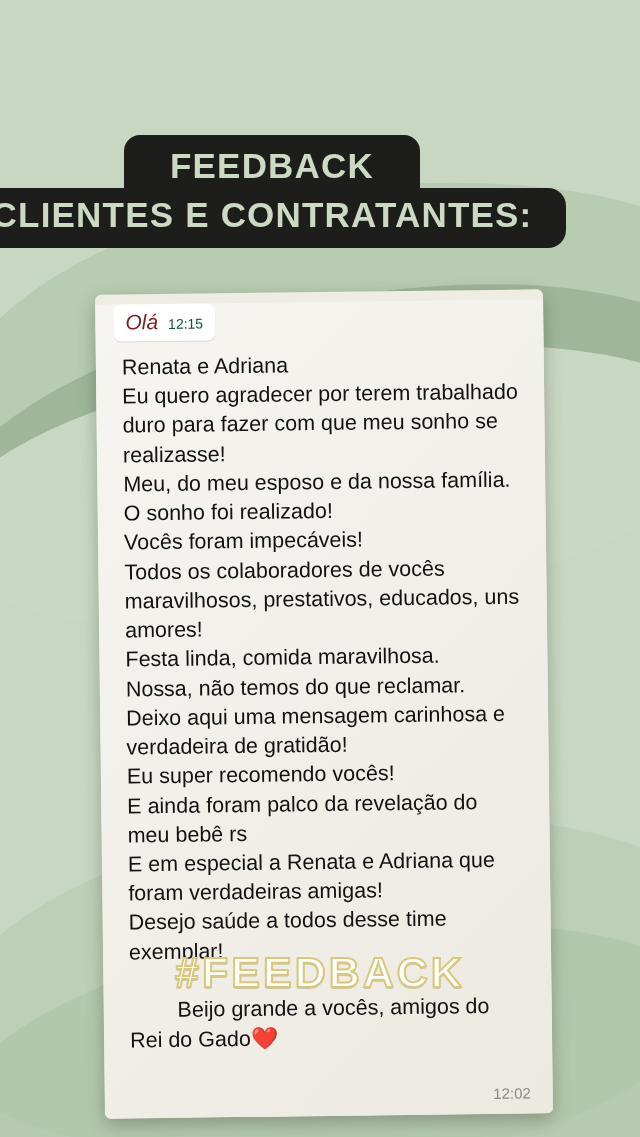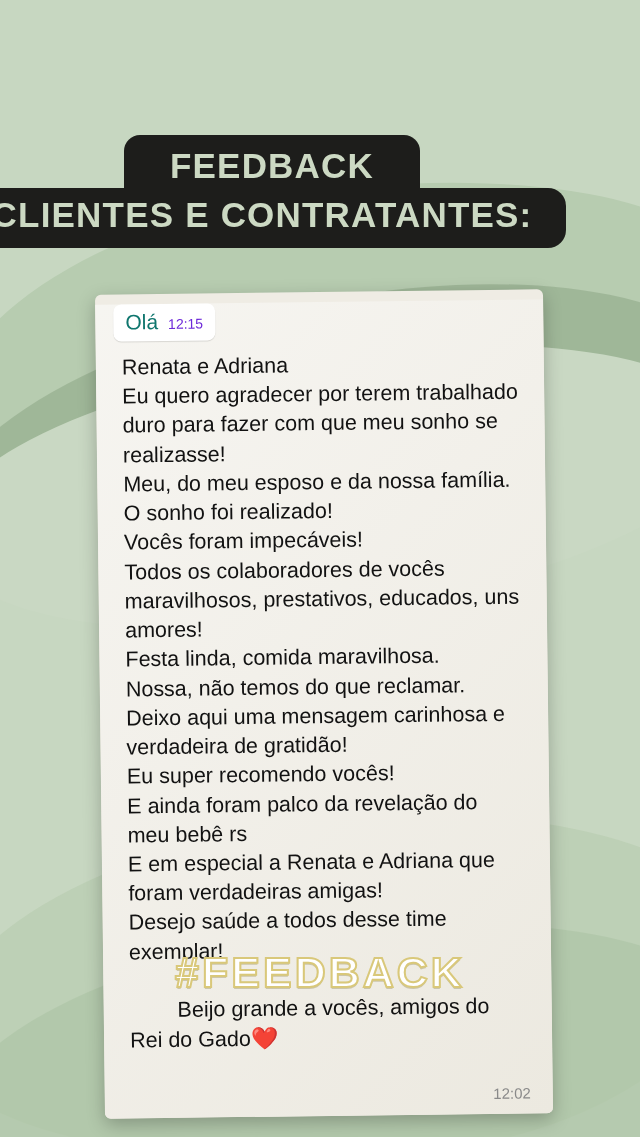--- a/index.html
+++ b/index.html
@@ -124,25 +124,26 @@
     gap: 10px;
     background: #ffffff;
     border-radius: 8px;
     margin: 10px 0 0 18px;
     padding: 6px 12px 7px 12px;
     width: fit-content;
     box-shadow: 0 1px 1px rgba(0,0,0,.12);
   }
   .msg-greeting {
     font-size: 21px;
-    color: #0f766e;
+    color: #7f1d1d;
+    font-style: italic;
   }
   .msg-time {
     font-size: 14px;
-    color: #6d28d9;
+    color: #14532d;
   }
   #msg-body {
     padding: 12px 26px 0 26px;
     font-size: 21.5px;
     line-height: 1.36;
     color: #121212;
   }
   #msg-body .line {
     white-space: pre-wrap;
   }

